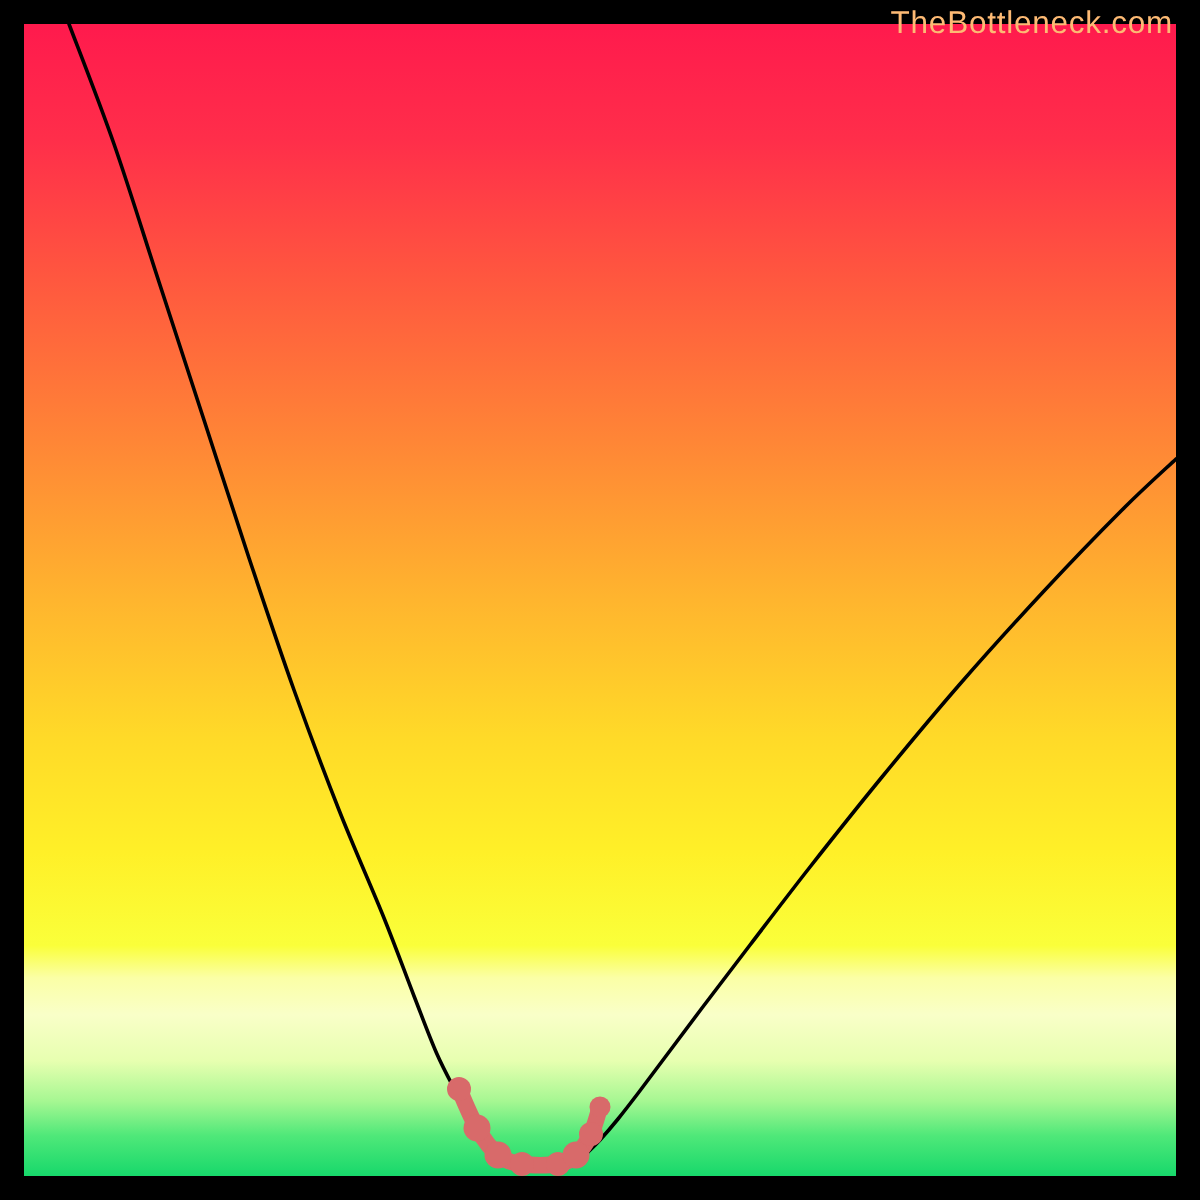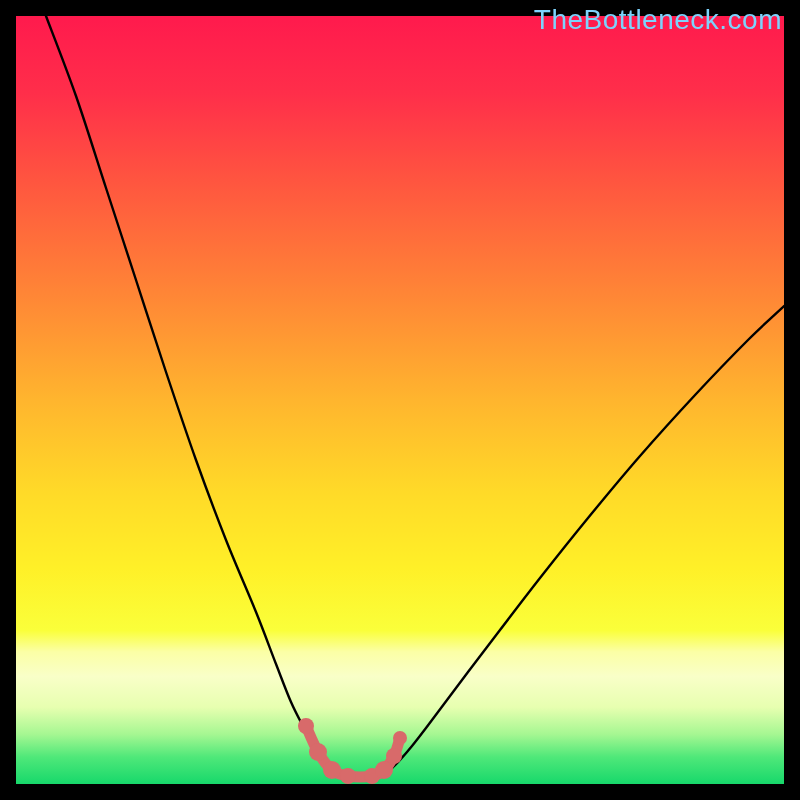--- a/index.html
+++ b/index.html
@@ -20,22 +20,22 @@
     overflow: hidden;
   }
   .gradient {
     position: absolute;
     inset: 0;
   }
   .watermark {
     position: absolute;
     top: 4px;
     right: 18px;
-    color: #7dd3fc;
-    font-size: 28px;
+    color: #fdba74;
+    font-size: 21px;
     font-weight: 500;
     letter-spacing: 0.5px;
     user-select: none;
     text-align: center;
   }
   svg.plot {
     position: absolute;
     inset: 0;
   }
 </style>

